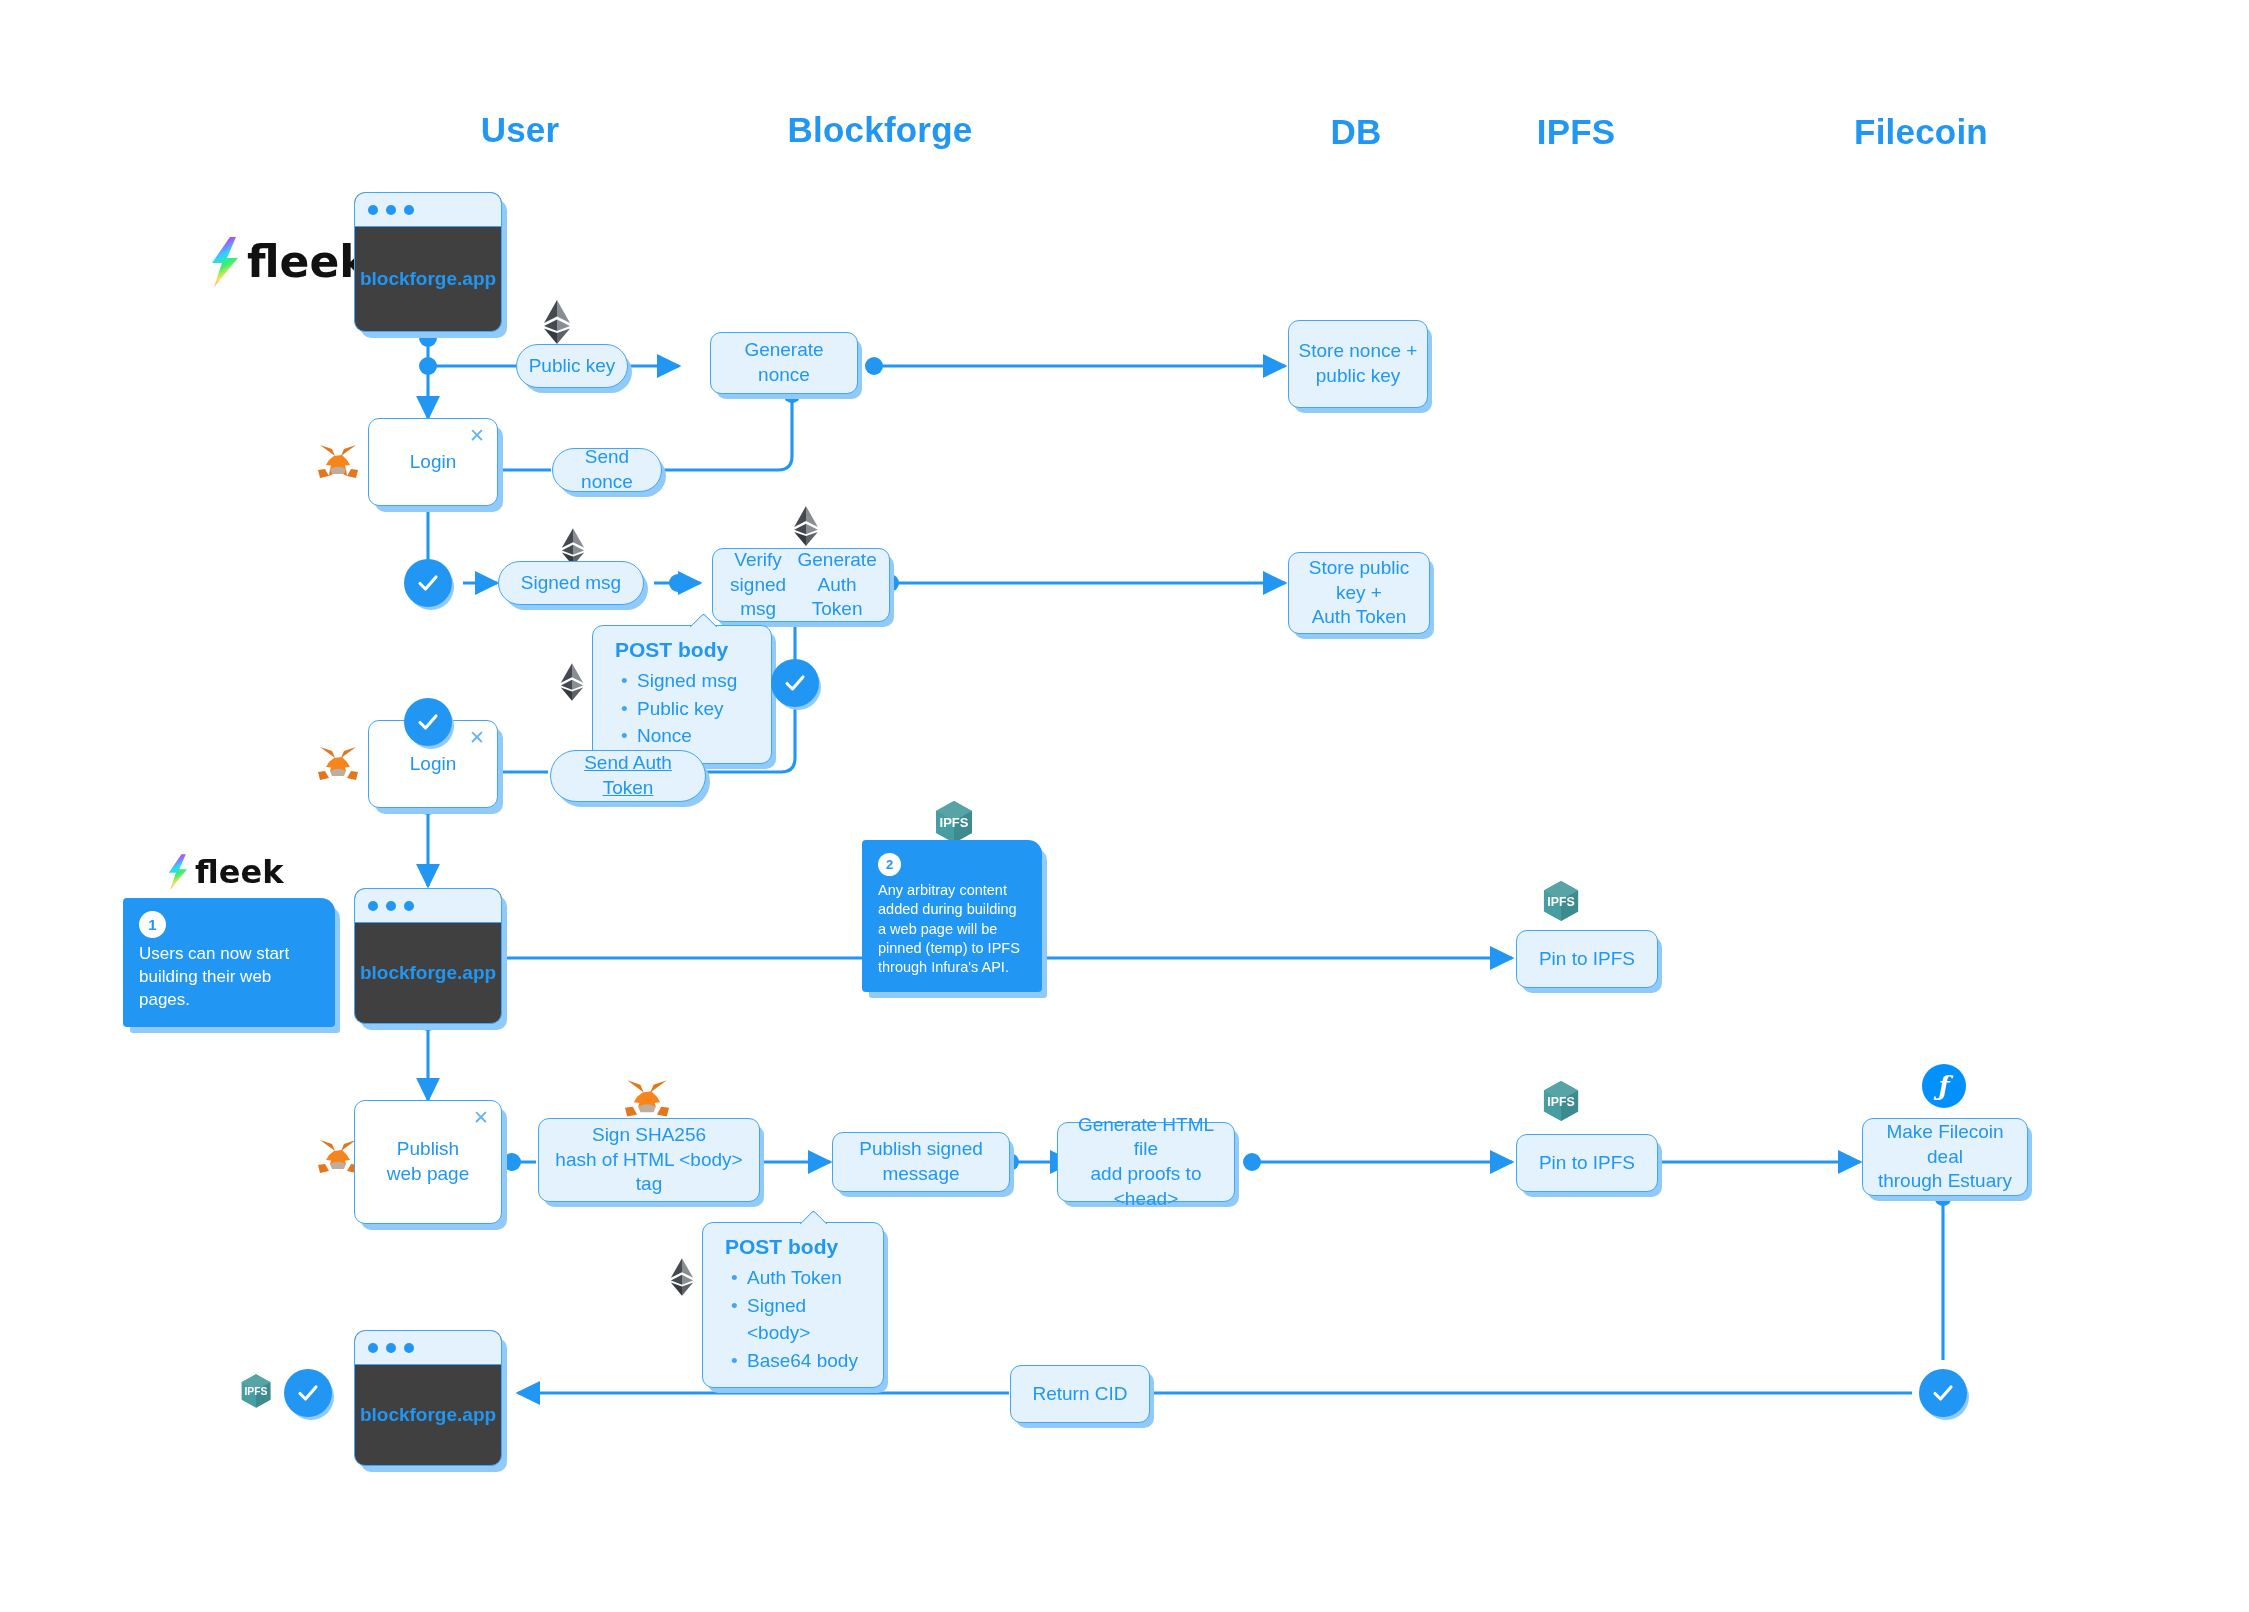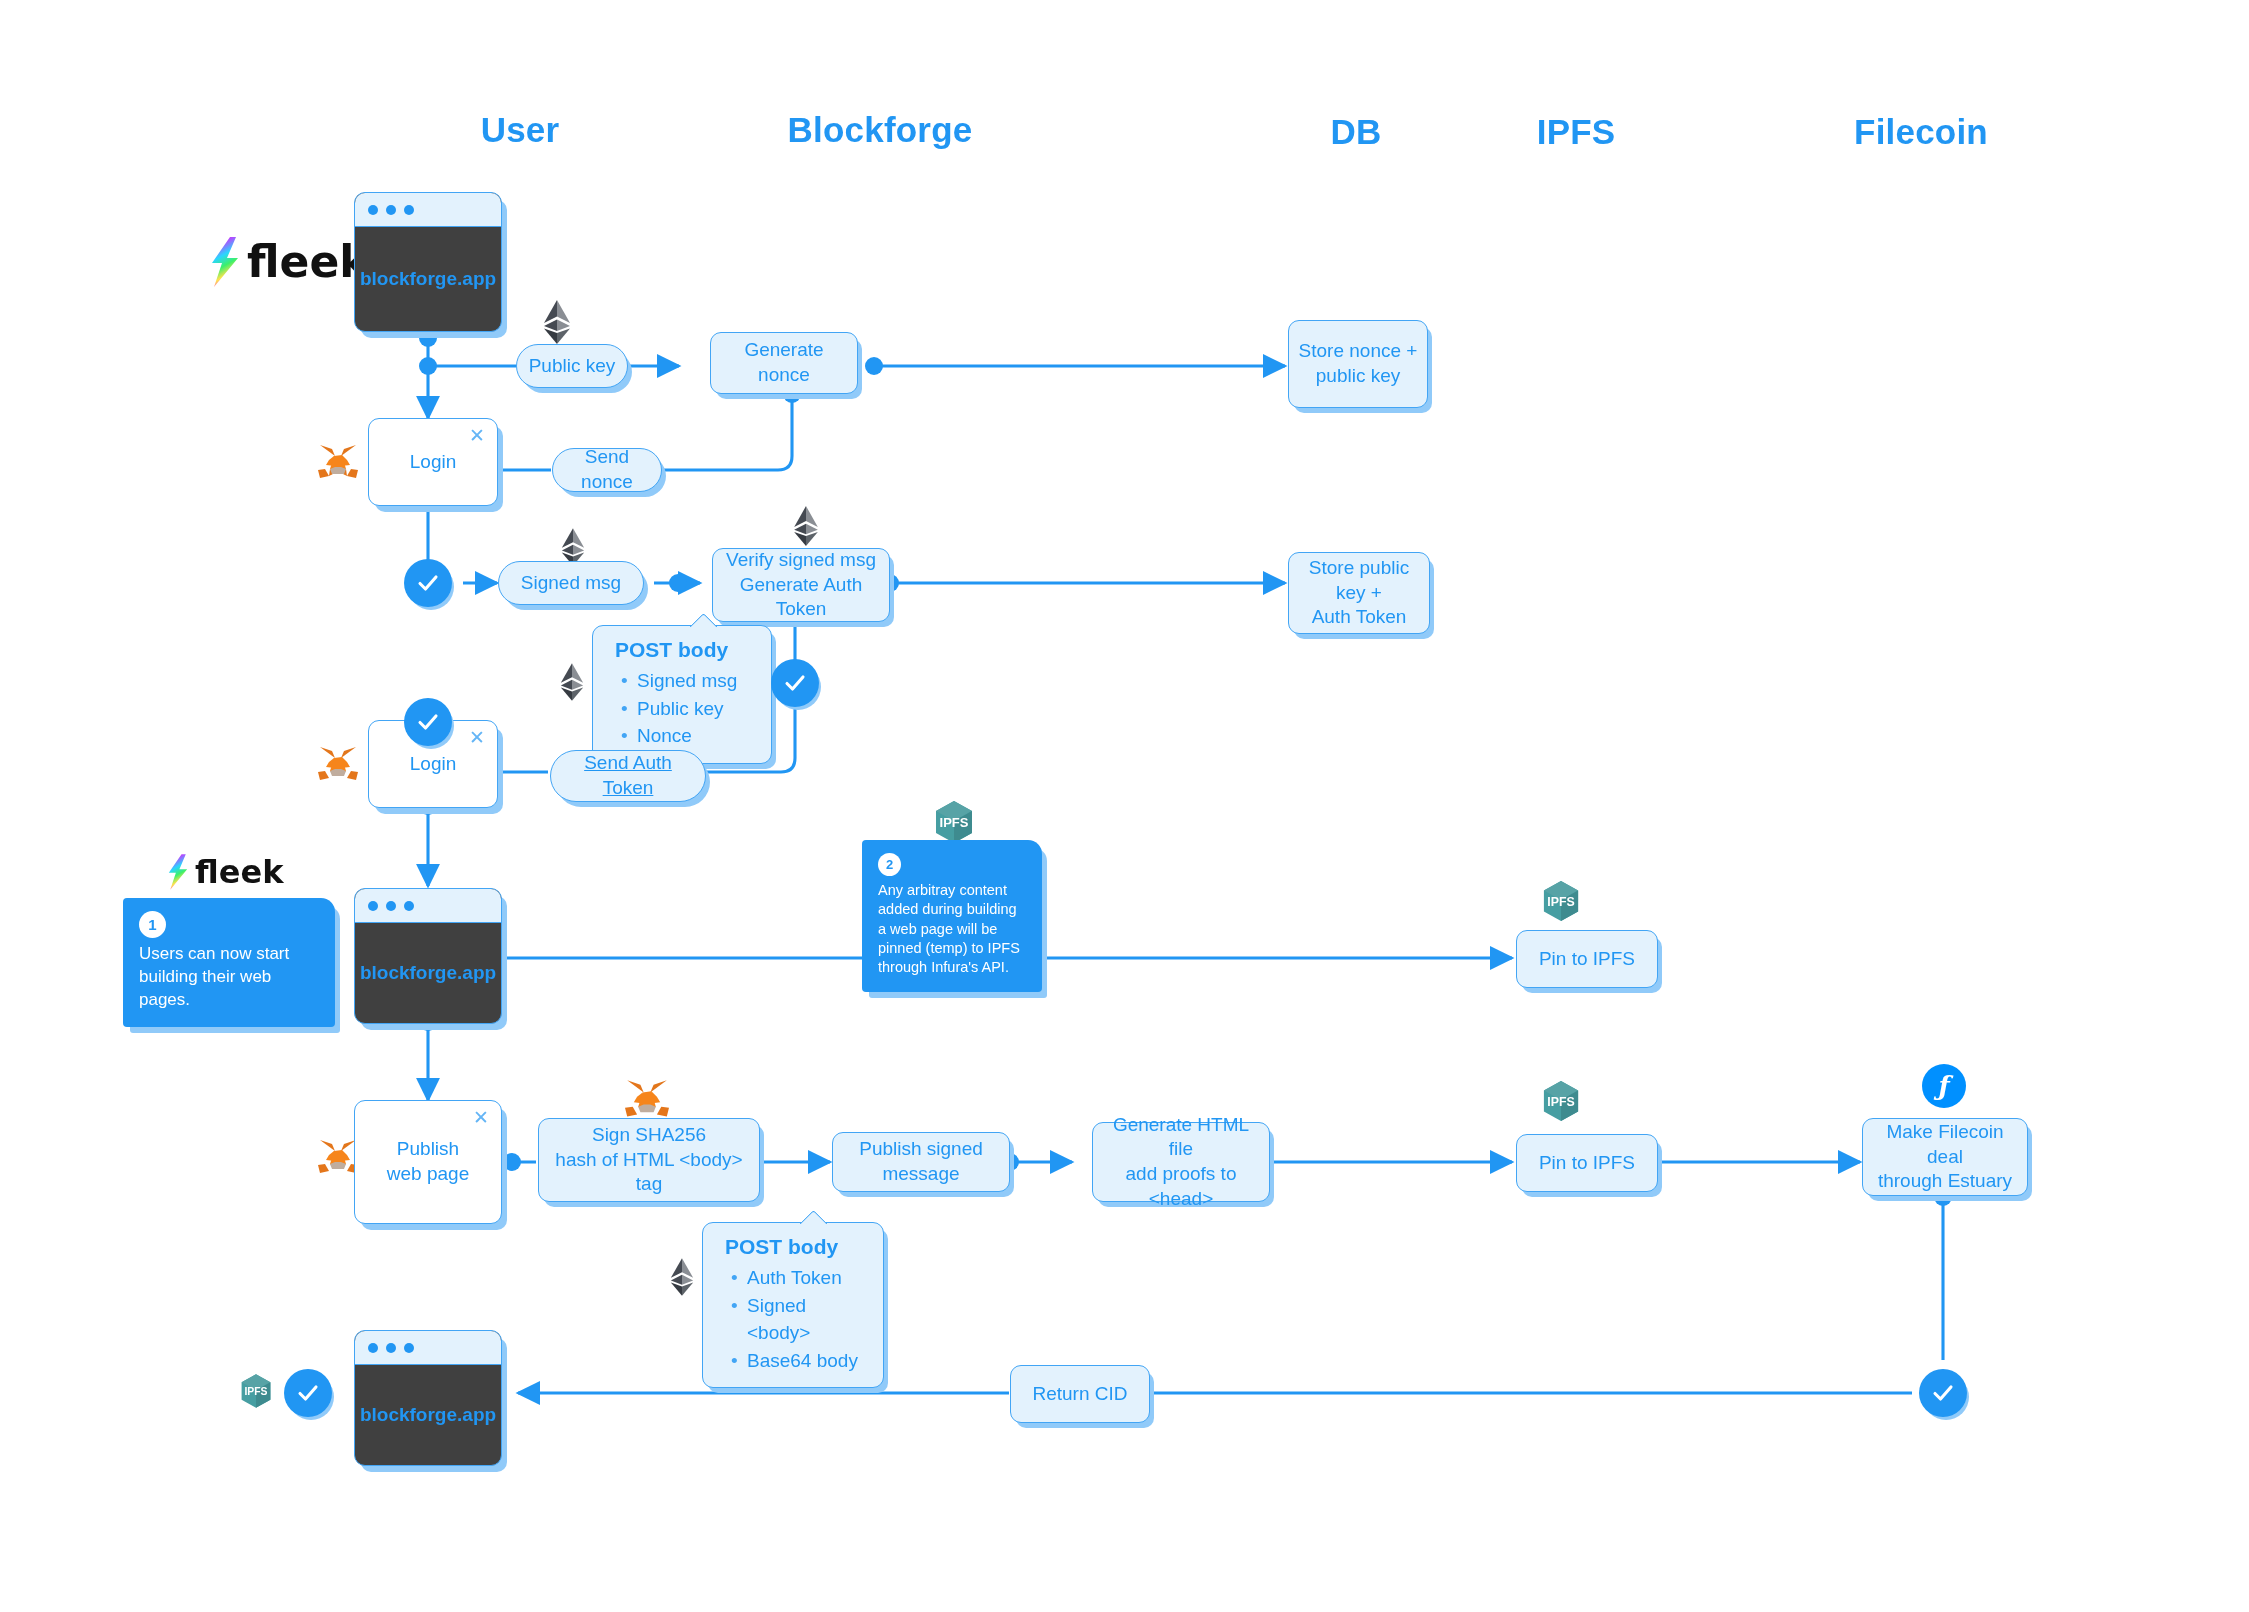--- a/index.html
+++ b/index.html
@@ -281,21 +281,21 @@
     <svg width="26" height="40" viewBox="0 0 28 44">
       <path d="M14,0 L14,16.5 L27,23 Z" fill="#8a8e94"></path>
       <path d="M14,0 L1,23 L14,16.5 Z" fill="#454a52"></path>
       <path d="M14,19.5 L14,31 L27,26 Z" fill="#8a8e94"></path>
       <path d="M14,19.5 L1,26 L14,31 Z" fill="#454a52"></path>
       <path d="M14,33 L14,44 L27,28.5 Z" fill="#5d6369"></path>
       <path d="M14,33 L1,28.5 L14,44 Z" fill="#363b42"></path>
     </svg>
   </div>
 
-  <div class="node" style="left:712px; top:548px; width:178px; height:74px; flex-direction:column;">
+  <div class="node" style="left:712px; top:548px; width:178px; height:74px; flex-direction:row;">
     <span>Verify signed msg</span>
     <span>Generate Auth Token</span>
   </div>
 
   <div class="node" style="left:1288px; top:552px; width:142px; height:82px; flex-direction:column;">
     <span>Store public key +</span>
     <span>Auth Token</span>
   </div>
 
   <div class="eth" style="left:560px; top:663px;">
@@ -435,21 +435,21 @@
     </svg>
   </div>
 
   <div class="node" style="left:538px; top:1118px; width:222px; height:84px; flex-direction:column;">
     <span>Sign SHA256</span>
     <span>hash of HTML &lt;body&gt; tag</span>
   </div>
 
   <div class="node" style="left:832px; top:1132px; width:178px; height:60px;">Publish signed message</div>
 
-  <div class="node" style="left:1092px; top:1122px; width:178px; height:80px; flex-direction:column;align-items:center;">
+  <div class="node" style="left:1057px; top:1122px; width:178px; height:80px; flex-direction:column;align-items:center;">
     <span>Generate HTML file</span>
     <span>add proofs to &lt;head&gt;</span>
   </div>
 
   <div class="eth" style="left:670px; top:1258px;">
     <svg width="24" height="38" viewBox="0 0 28 44">
       <path d="M14,0 L14,16.5 L27,23 Z" fill="#8a8e94"></path>
       <path d="M14,0 L1,23 L14,16.5 Z" fill="#454a52"></path>
       <path d="M14,19.5 L14,31 L27,26 Z" fill="#8a8e94"></path>
       <path d="M14,19.5 L1,26 L14,31 Z" fill="#454a52"></path>

